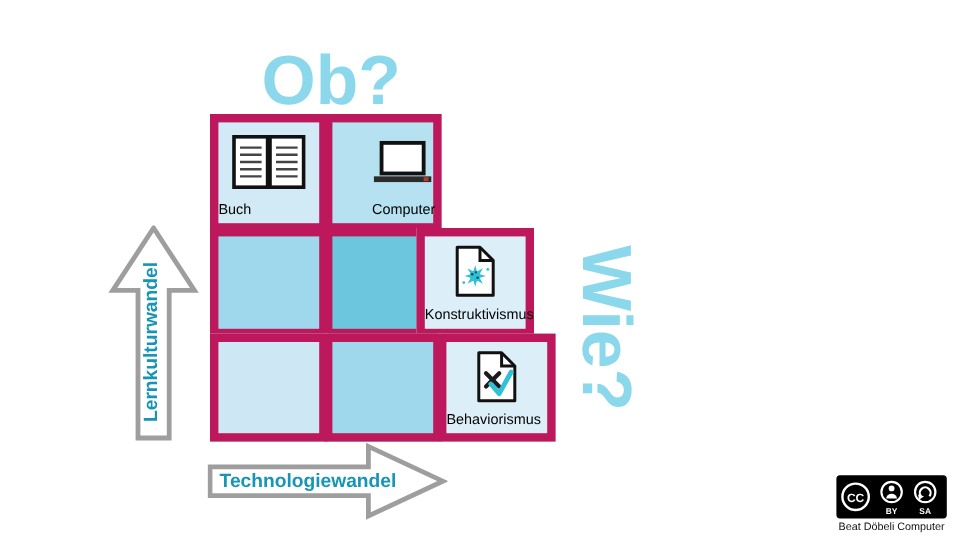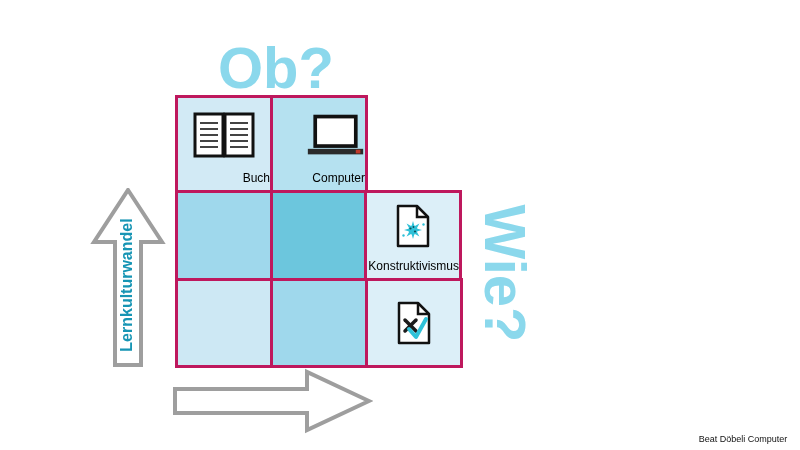--- a/index.html
+++ b/index.html
@@ -5,22 +5,22 @@
   html,body{margin:0;padding:0;background:#fff;}
   .stage{position:relative;width:800px;height:450px;background:#ffffff;overflow:hidden;
          font-family:"Liberation Sans",sans-serif;}
 
   
   .title-ob{position:absolute;left:218px;top:4px;font-size:58px;font-weight:bold;color:#8bd8ec;margin-top:30px;}
   .title-wie{position:absolute;left:425px;top:240px;width:160px;text-align:center;
              transform:rotate(90deg);font-size:58px;font-weight:bold;color:#8bd8ec;}
 
   
-  .cell{position:absolute;border:3px solid #be185d;box-sizing:border-box;
-        display:flex;flex-direction:column;align-items:flex-end;justify-content:flex-end;}
+  .cell{position:absolute;border:7px solid #be185d;box-sizing:border-box;
+        display:flex;flex-direction:column;align-items:flex-start;justify-content:flex-end;}
   .cell .icon{flex:1;display:flex;align-items:center;justify-content:center;width:100%;}
   .cell-label{font-size:12px;color:#000;padding-bottom:5px;white-space:nowrap;}
   .c-buch{background:#d2eaf5;}
   .c-computer{background:#b5e1f0;}
   .c-midleft{background:#9fd8ec;}
   .c-midcenter{background:#6cc6dd;}
   .c-botleft{background:#cde8f4;}
   .c-botcenter{background:#9fd8ec;}
   .c-doc{background:#dceff8;}
 
@@ -71,21 +71,21 @@
         <rect x="2" y="38" width="60" height="6" fill="#2b2b2b"></rect>
         <rect x="54" y="39" width="5" height="4" fill="#c0392b"></rect>
       </svg>
     </span>
     <span class="cell-label">Computer</span>
   </div>
 
   <div class="cell c-midleft" style="left:175px;top:190px;width:98px;height:91px;"></div>
   <div class="cell c-midcenter" style="left:270px;top:190px;width:98px;height:91px;"></div>
 
-  <div class="cell c-doc" style="left:364px;top:190px;width:98px;height:91px;">
+  <div class="cell c-doc" style="left:347px;top:190px;width:98px;height:91px;">
     <span class="icon">
       <svg width="36" height="46" viewBox="0 0 36 46">
         <path d="M3,3 h19 l11,11 v29 h-30 z" fill="#fff" stroke="#111" stroke-width="2.5" stroke-linejoin="round"></path>
         <path d="M22,3 v11 h11" fill="none" stroke="#111" stroke-width="2.5"></path>
         <polygon fill="#2fc1d8" points="27,27 21.7,28.5 24.4,33.4 19.5,30.7 18,36 16.5,30.7 11.6,33.4 14.3,28.5 9,27 14.3,25.5 11.6,20.6 16.5,23.3 18,18 19.5,23.3 24.4,20.6 21.7,25.5"></polygon>
         <circle cx="18" cy="27" r="4.5" fill="#2fc1d8"></circle>
         <circle cx="15.5" cy="25.5" r="1.1" fill="#0d4f5c"></circle>
         <circle cx="20" cy="28.5" r="1.1" fill="#0d4f5c"></circle>
         <circle cx="18.5" cy="24" r="0.9" fill="#0d4f5c"></circle>
         <circle cx="28.5" cy="21.5" r="1.2" fill="#2fc1d8"></circle>
@@ -103,26 +103,48 @@
       <svg width="36" height="46" viewBox="0 0 36 46">
         <path d="M3,3 h19 l11,11 v29 h-30 z" fill="#fff" stroke="#111" stroke-width="2.5" stroke-linejoin="round"></path>
         <path d="M22,3 v11 h11" fill="none" stroke="#111" stroke-width="2.5"></path>
         <g stroke="#1b1b1b" stroke-width="3.5" stroke-linecap="round">
           <line x1="9" y1="20" x2="20" y2="31"></line>
           <line x1="20" y1="20" x2="9" y2="31"></line>
         </g>
         <path d="M13,29 L20,37 L30,19" fill="none" stroke="#2fc1d8" stroke-width="4" stroke-linecap="round" stroke-linejoin="round"></path>
       </svg>
     </span>
+    <span class="cell-label">Behaviorismus</span>
   </div>
 
   <svg class="arrow-svg" style="left:90px;top:188px;" width="76" height="180" viewBox="0 0 76 180">
     <polygon points="38,2 72,54 51,54 51,177 25,177 25,54 4,54" fill="#ffffff" stroke="#9e9e9e" stroke-width="4" stroke-linejoin="miter"></polygon>
   </svg>
   <div class="axis-label axis-vertical">Lernkulturwandel</div>
 
   <svg class="arrow-svg" style="left:173px;top:368px;" width="200" height="66" viewBox="0 0 200 66">
     <polygon points="2,21 134,21 134,4 196,33 134,62 134,45 2,45" fill="#ffffff" stroke="#9e9e9e" stroke-width="4" stroke-linejoin="miter"></polygon>
   </svg>
+  <div class="axis-label axis-horizontal">Technologiewandel</div>
 
+  <div class="cc-badge">
+    <svg width="92" height="36" viewBox="0 0 92 36">
+      <g>
+        <circle cx="16" cy="18" r="11" fill="none" stroke="#fff" stroke-width="2"></circle>
+        <text x="16" y="22" text-anchor="middle" font-size="10" font-weight="bold" fill="#fff">CC</text>
+      </g>
+      <g>
+        <circle cx="46" cy="14" r="8.5" fill="none" stroke="#fff" stroke-width="1.8"></circle>
+        <circle cx="46" cy="11" r="2.4" fill="#fff"></circle>
+        <path d="M41.5,19.5 a4.5,4 0 0 1 9,0 z" fill="#fff"></path>
+        <text x="46" y="32" text-anchor="middle" font-size="7" font-weight="bold" fill="#fff">BY</text>
+      </g>
+      <g>
+        <circle cx="74" cy="14" r="8.5" fill="none" stroke="#fff" stroke-width="1.8"></circle>
+        <path d="M70.5,17.5 a4.5,4.5 0 1 1 7,0" fill="none" stroke="#fff" stroke-width="1.8"></path>
+        <polygon points="68,16 73,17.5 69,20.5" fill="#fff"></polygon>
+        <text x="74" y="32" text-anchor="middle" font-size="7" font-weight="bold" fill="#fff">SA</text>
+      </g>
+    </svg>
+  </div>
   <div class="attribution">Beat Döbeli Computer</div>
 
 </div>
 
 </body></html>

